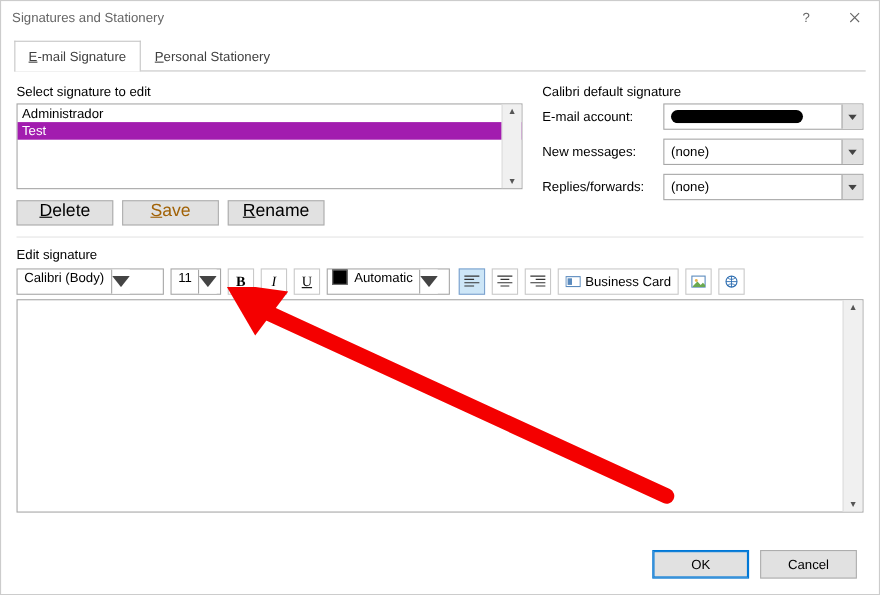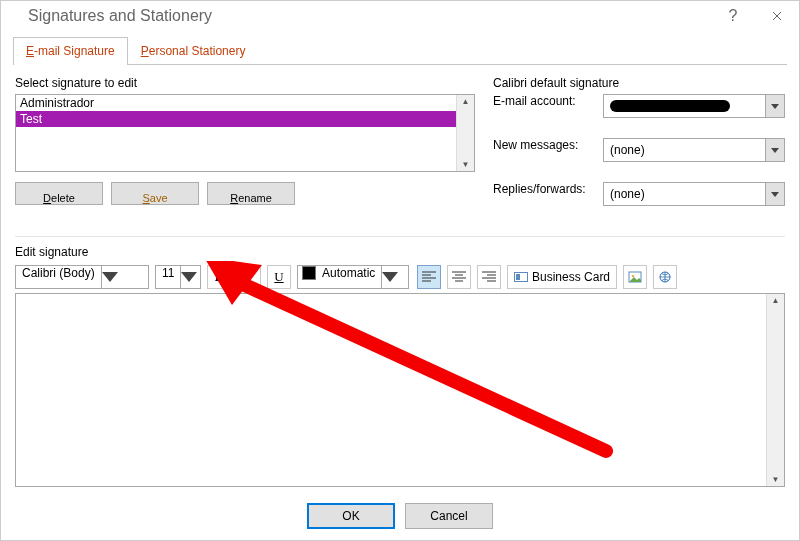--- a/index.html
+++ b/index.html
@@ -1,41 +1,41 @@
 <!DOCTYPE html>
 <html><head>
 <meta charset="utf-8">
 <style>
 html,body{margin:0;padding:0;font-family:"Segoe UI",Tahoma,sans-serif;font-size:12px;color:#000;background:#fff}
 .window{width:800px;height:541px;border:1px solid #ccc;box-sizing:border-box;position:relative;background:#fff;display:flex;flex-direction:column}
-.titlebar{height:30px;display:flex;align-items:center;padding-left:27px;color:#666;font-size:16px}
+.titlebar{height:30px;display:flex;align-items:center;padding-left:10px;color:#666;font-size:12px}
 .titlebar .spacer{flex:1}
 .tb-btn{width:44px;height:30px;display:flex;align-items:center;justify-content:center;color:#666}
 .tb-btn svg{width:10px;height:10px;stroke:#666;stroke-width:1;fill:none}
 .tabrow{display:flex;align-items:flex-end;padding-left:12px;margin-top:6px}
-.tab{padding:6px 12px 7px;border:1px solid transparent;border-bottom:none;cursor:default;color:#c2410c}
+.tab{padding:6px 12px 7px;border:1px solid transparent;border-bottom:none;cursor:default;color:#404040}
 .tab.active{border-color:#c5c5c5;background:#fff;position:relative;z-index:2}
 .tab .ul{text-decoration:underline}
 .tabline{border-bottom:1px solid #c5c5c5;margin:0 12px;position:relative;top:-1px;z-index:1}
 .content{flex:1;padding:10px 14px 0;position:relative}
 .cols{display:flex;gap:18px}
 .left{width:460px}
 .right{flex:1}
 .lbl{margin-bottom:4px}
 .listbox{border:1px solid #a7a7a7;height:76px;position:relative;background:#fff}
 .listbox .item{padding:1px 4px;cursor:default}
 .listbox .item.sel{background:#a21caf;color:#fff}
 .list-scroll{position:absolute;right:0;top:0;bottom:0;width:17px;background:#f0f0f0;border-left:1px solid #ddd;display:flex;flex-direction:column;justify-content:space-between;align-items:center;padding:2px 0}
 .arrow{font-size:8px;color:#555}
 .btnrow{display:flex;gap:8px;margin-top:10px}
-.btn{height:23px;border:1px solid #adadad;background:#e1e1e1;display:flex;align-items:flex-end;justify-content:center;cursor:default;font-size:11px;box-sizing:border-box}
+.btn{height:23px;border:1px solid #adadad;background:#e1e1e1;display:flex;align-items:flex-start;justify-content:center;cursor:default;font-size:16px;box-sizing:border-box}
 .btn.w{width:88px}
 .btn.disabled{color:#a16207}
 .btn .ul{text-decoration:underline}
-.fieldrow{display:flex;align-items:flex-start;margin-bottom:20px}
+.fieldrow{display:flex;align-items:center;margin-bottom:8px}
 .fieldrow .flabel{width:110px}
 .combo{flex:1;height:22px;border:1px solid #a7a7a7;background:#fff;display:flex;align-items:center;position:relative}
 .combo .val{flex:1;padding-left:6px;overflow:hidden}
 .combo .dd{width:18px;height:100%;background:#e1e1e1;border-left:1px solid #a7a7a7;display:flex;align-items:center;justify-content:center}
 .combo .dd svg{width:8px;height:5px}
 .black-bar{background:#000;height:12px;width:120px;border-radius:6px}
 .sep{border-top:1px solid #e4e4e4;margin:10px 0 8px}
 .edlabel{margin-bottom:6px}
 .toolbar{display:flex;align-items:center;gap:6px;margin-bottom:4px;flex-wrap:wrap}
 .tcombo{height:22px;border:1px solid #a7a7a7;background:#fff;display:flex;align-items:flex-start}
@@ -48,21 +48,21 @@
 .ibtn{width:22px;height:22px;border:1px solid #c9c9c9;background:#fff;display:flex;align-items:center;justify-content:center;font-family:"Segoe UI";font-size:13px}
 .ibtn.group-start{margin-left:2px}
 .ibtn.selected{background:#cde6f7;border-color:#7da2ce}
 .bold{font-weight:bold}
 .ital{font-style:italic}
 .under{text-decoration:underline}
 .ibtn svg{width:14px;height:12px}
 .biz{height:22px;border:1px solid #c9c9c9;padding:0 6px;display:flex;align-items:center;gap:4px}
 .editor{border:1px solid #a7a7a7;height:192px;position:relative;background:#fff}
 .editor .vscroll{position:absolute;right:0;top:0;bottom:0;width:17px;background:#f0f0f0;border-left:1px solid #ddd;display:flex;flex-direction:column;justify-content:space-between;align-items:center;padding:2px 0}
-.footer{display:flex;justify-content:center;gap:10px;padding:16px 32px 14px;border-top:none}
+.footer{display:flex;justify-content:flex-end;gap:10px;padding:16px 20px 14px;border-top:none}
 .fbtn{width:86px;height:24px;border:1px solid #adadad;background:#e1e1e1;display:flex;align-items:center;justify-content:center}
 .fbtn.primary{border:1px solid #0078d7;outline:1px solid #0078d7;outline-offset:-2px}
 .red-arrow{position:absolute;left:195px;top:195px;pointer-events:none;z-index:50}
 </style>
 </head>
 <body>
 
 <div class="window">
  <div class="titlebar">
    <span>Signatures and Stationery</span>

